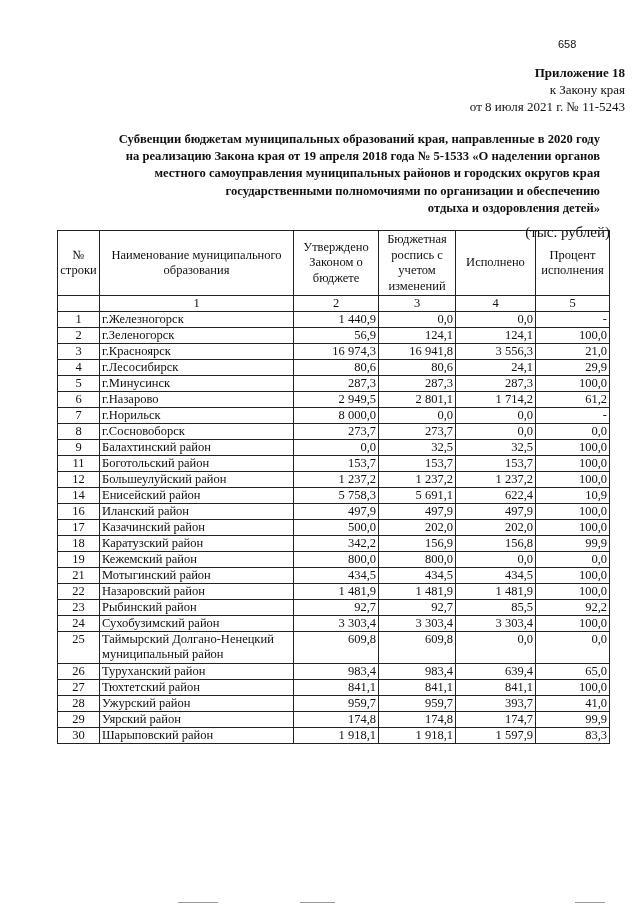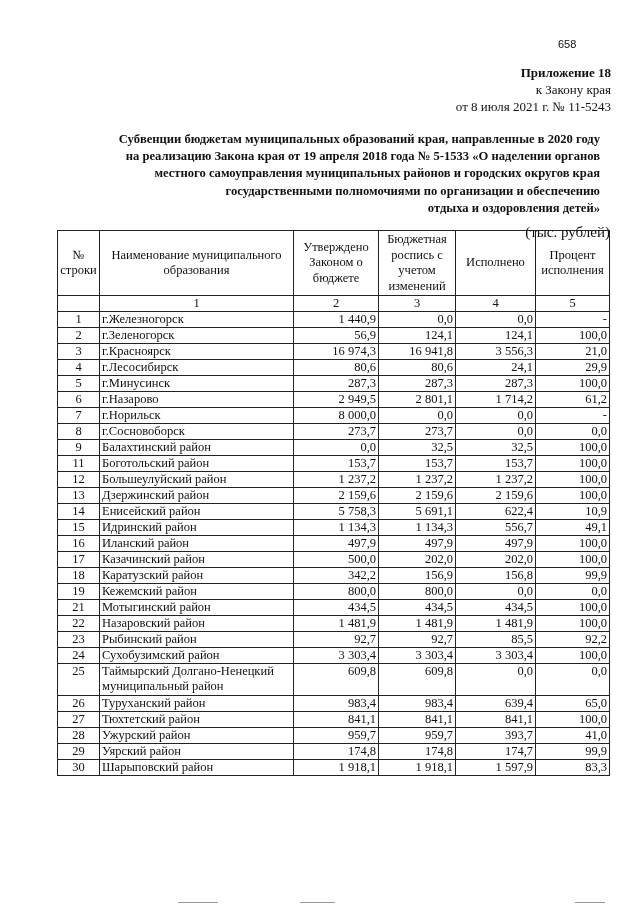--- a/index.html
+++ b/index.html
@@ -5,21 +5,21 @@
   html, body { margin: 0; padding: 0; background: #ffffff; }
   body {
     width: 640px; height: 905px; position: relative; overflow: hidden;
     font-family: "Liberation Serif", serif; color: #111;
   }
   .page-number {
     position: absolute; top: 38px; left: 558px;
     font-family: "Liberation Sans", sans-serif; font-size: 11px;
   }
   .appendix {
-    position: absolute; top: 64px; right: 29px; text-align: right;
+    position: absolute; top: 64px; right: 15px; text-align: right;
     font-size: 13px; line-height: 17px;
   }
   .appendix .bold { font-weight: bold; }
   .title {
     position: absolute; top: 131px; left: 60px; width: 540px;
     text-align: right; font-weight: bold; font-size: 12.6px; line-height: 17.2px;
   }
   .units {
     position: absolute; top: 224px; right: 30px; font-size: 15px;
   }
@@ -173,44 +173,28 @@
       </tr>
       <tr>
         <td class="num">12</td>
         <td class="name">Большеулуйский район</td>
         <td class="val">1 237,2</td>
         <td class="val">1 237,2</td>
         <td class="val">1 237,2</td>
         <td class="val">100,0</td>
       </tr>
       <tr>
-        <td class="num">13</td>
-        <td class="name">Дзержинский район</td>
-        <td class="val">2 159,6</td>
-        <td class="val">2 159,6</td>
-        <td class="val">2 159,6</td>
-        <td class="val">100,0</td>
-      </tr>
-      <tr>
         <td class="num">14</td>
         <td class="name">Енисейский район</td>
         <td class="val">5 758,3</td>
         <td class="val">5 691,1</td>
         <td class="val">622,4</td>
         <td class="val">10,9</td>
       </tr>
       <tr>
-        <td class="num">15</td>
-        <td class="name">Идринский район</td>
-        <td class="val">1 134,3</td>
-        <td class="val">1 134,3</td>
-        <td class="val">556,7</td>
-        <td class="val">49,1</td>
-      </tr>
-      <tr>
         <td class="num">16</td>
         <td class="name">Иланский район</td>
         <td class="val">497,9</td>
         <td class="val">497,9</td>
         <td class="val">497,9</td>
         <td class="val">100,0</td>
       </tr>
       <tr>
         <td class="num">17</td>
         <td class="name">Казачинский район</td>

